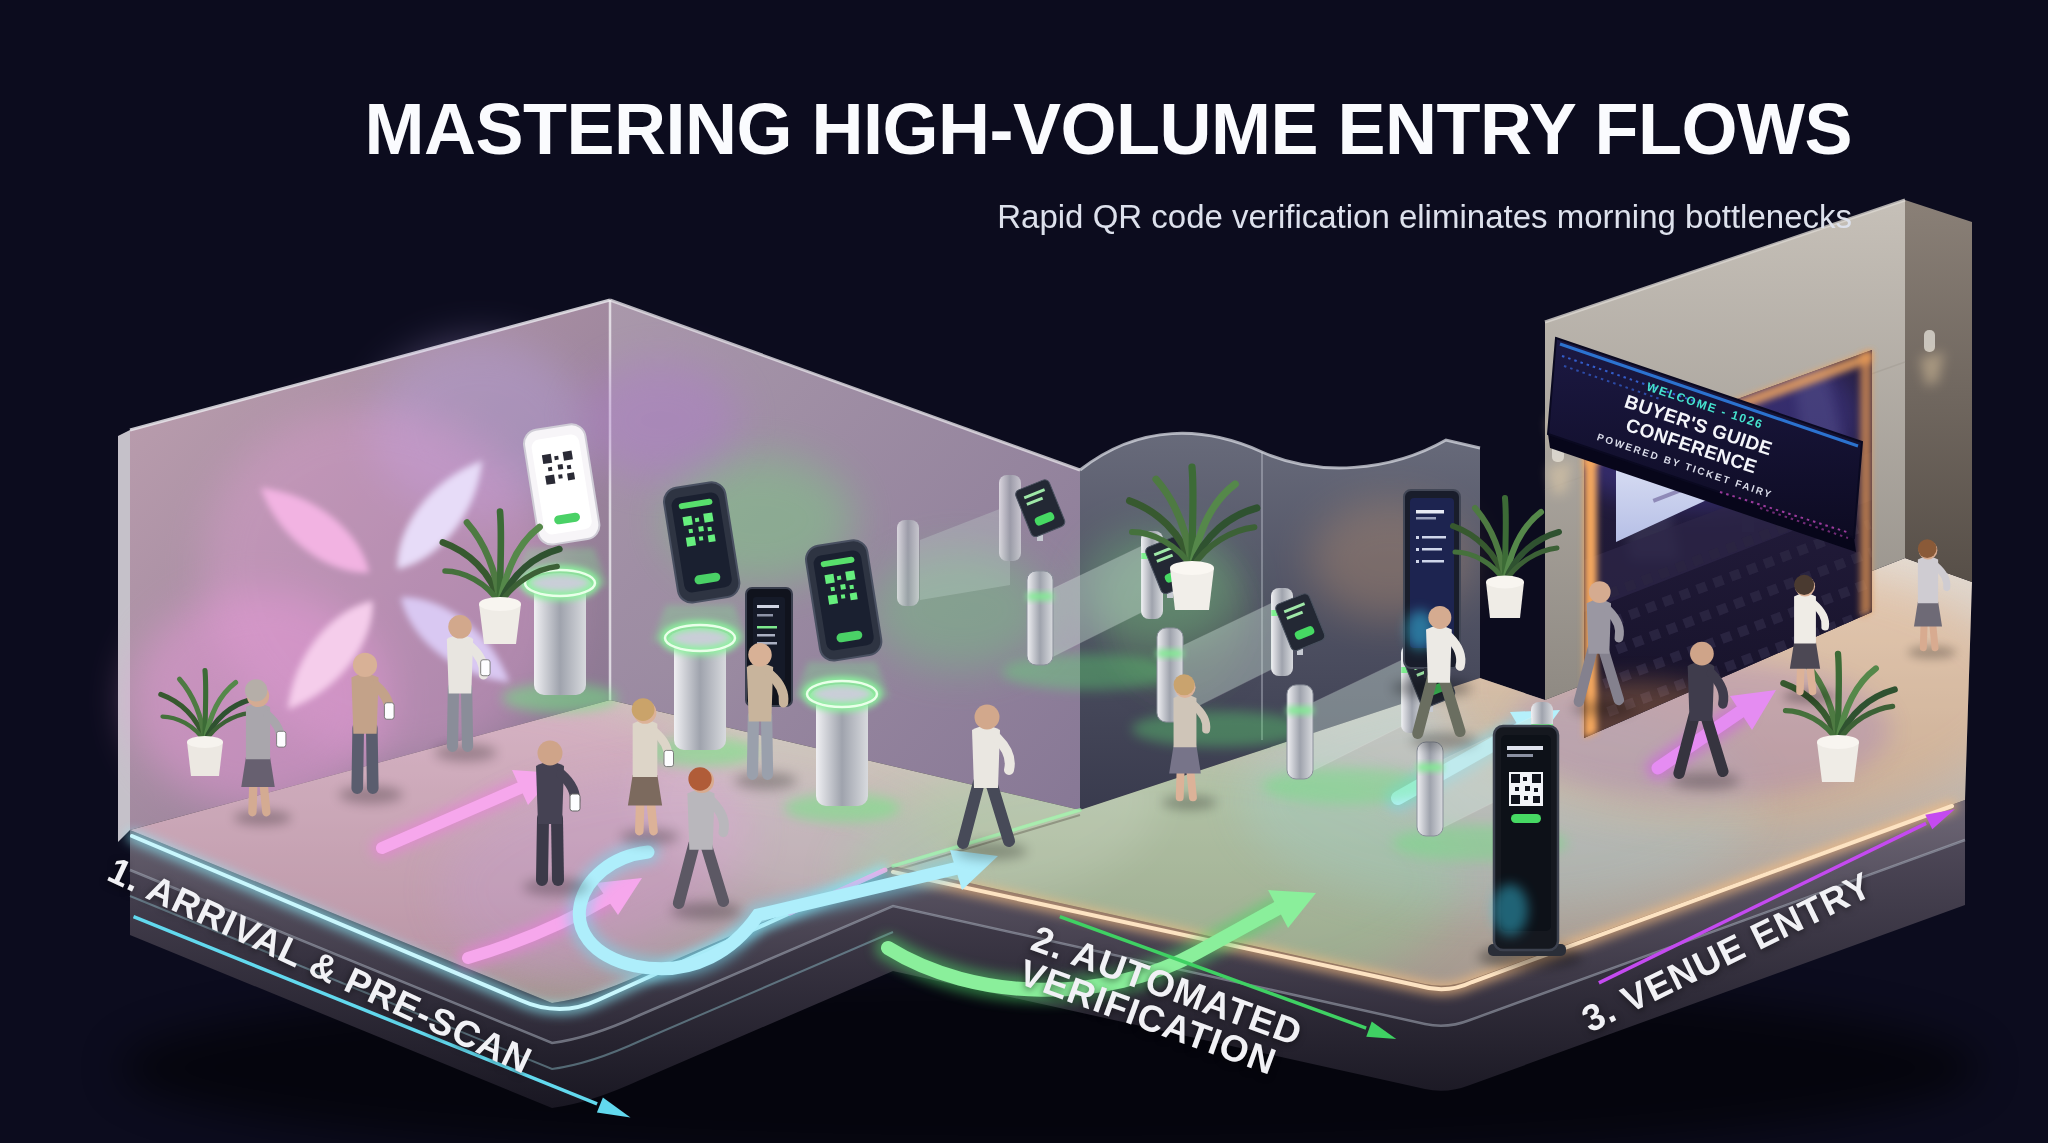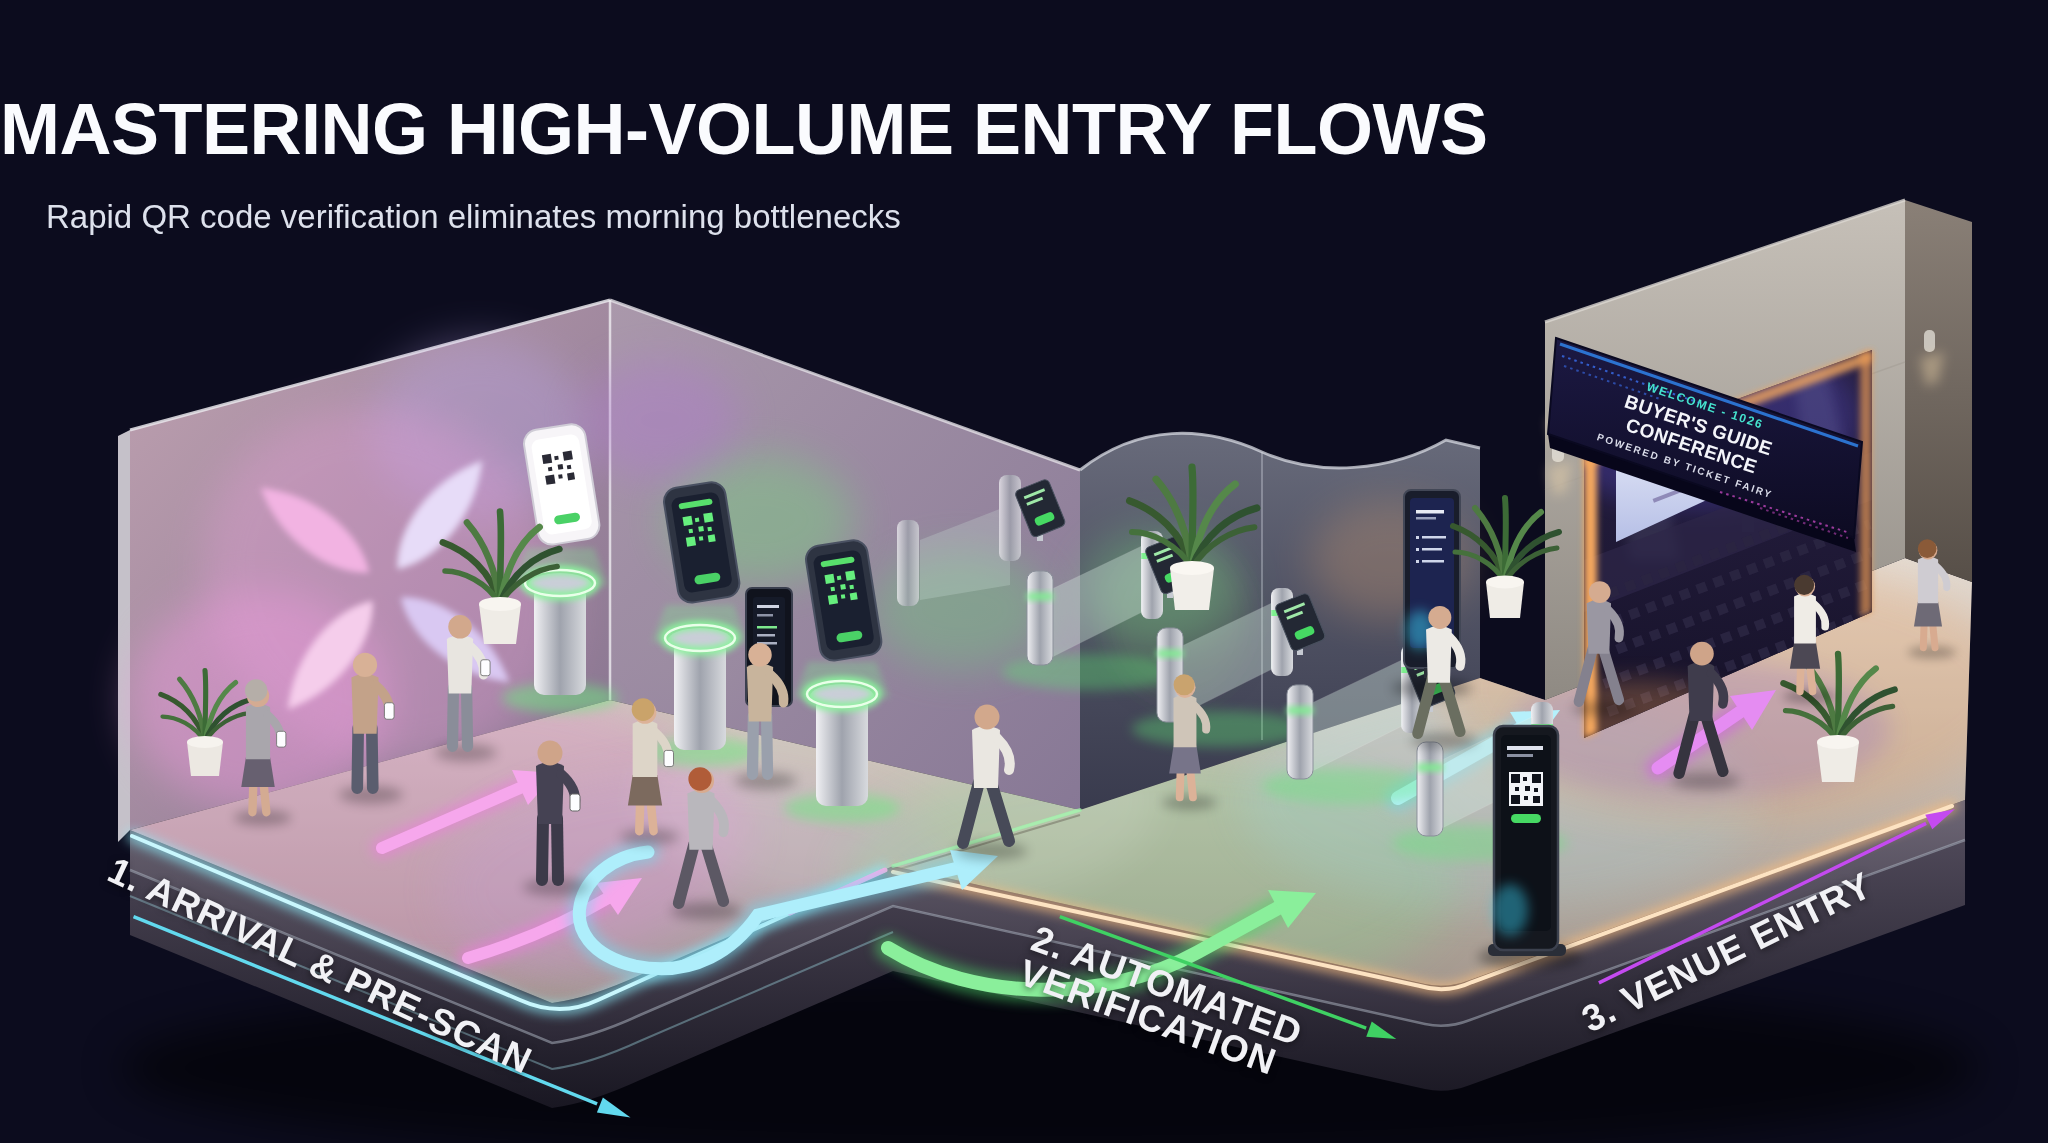--- a/index.html
+++ b/index.html
@@ -1,18 +1,18 @@
 <!DOCTYPE html>
 <html><head>
 <meta charset="utf-8">
 <style>
   html,body{margin:0;padding:0;background:#0c0c1e;}
   body{width:2048px;height:1143px;overflow:hidden;position:relative;
        font-family:"Liberation Sans",sans-serif;}
-  .hdr{position:absolute;left:0;top:0;width:1852px;text-align:left;color:#fff;}
+  .hdr{position:absolute;left:0;top:0;width:1852px;text-align:right;color:#fff;}
   .hdr h1{margin:0;font-size:72px;font-weight:800;letter-spacing:-.5px;color:#fafbfe;}
   .hdr .sub{margin-top:24px;font-size:33px;line-height:1.38;font-weight:400;color:#dde1ec;padding-left:46px;}
   .scene-svg{position:absolute;left:0;top:0;}
   .stage-label{position:absolute;transform-origin:left top;color:#f1f1f5;
       font-weight:800;font-size:37px;letter-spacing:1px;white-space:nowrap;
       text-shadow:0 2px 7px rgba(0,0,0,.5);}
   .stage-label .ln{line-height:.98;}
   .arrow-svg{display:block;}
   #label1 .arrow-svg{position:absolute;top:28px;left:36px;transform:rotate(-3deg);}
   #label1 .txt{position:relative;}

